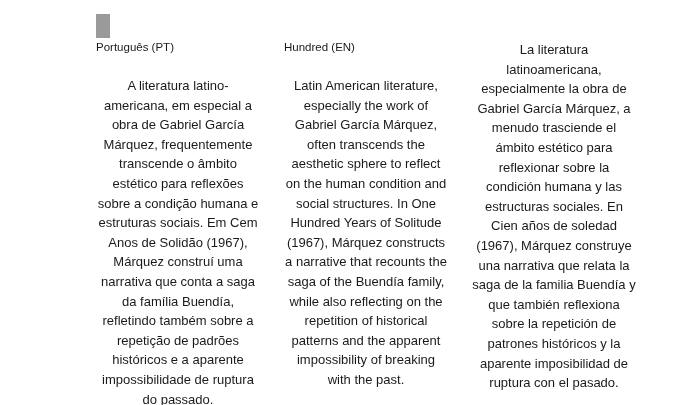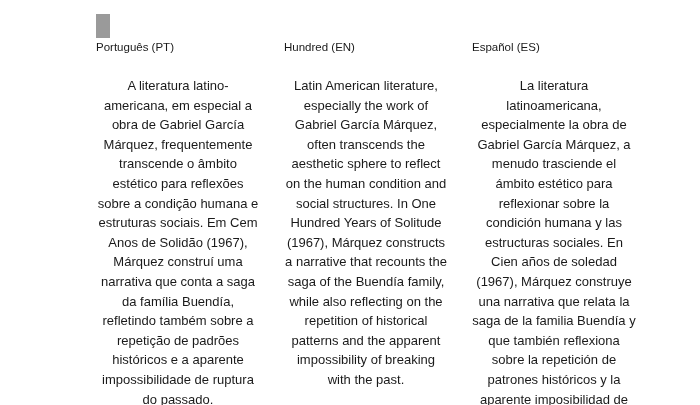--- a/index.html
+++ b/index.html
@@ -70,18 +70,17 @@
       <p class="col-heading">Português (PT)</p>
       <p class="col-body">A literatura latino-americana, em especial a obra de Gabriel García Márquez, frequentemente transcende o âmbito estético para reflexões sobre a condição humana e estruturas sociais. Em Cem Anos de Solidão (1967), Márquez construí uma narrativa que conta a saga da família Buendía, refletindo também sobre a repetição de padrões históricos e a aparente impossibilidade de ruptura do passado.</p>
     </div>
 
     <div class="col">
       <p class="col-heading">Hundred (EN)</p>
       <p class="col-body">Latin American literature, especially the work of Gabriel García Márquez, often transcends the aesthetic sphere to reflect on the human condition and social structures. In One Hundred Years of Solitude (1967), Márquez constructs a narrative that recounts the saga of the Buendía family, while also reflecting on the repetition of historical patterns and the apparent impossibility of breaking with the past.</p>
     </div>
 
     <div class="col">
-      <p class="col-heading">Español (ES)</p>
       <p class="col-body">La literatura latinoamericana, especialmente la obra de Gabriel García Márquez, a menudo trasciende el ámbito estético para reflexionar sobre la condición humana y las estructuras sociales. En Cien años de soledad (1967), Márquez construye una narrativa que relata la saga de la familia Buendía y que también reflexiona sobre la repetición de patrones históricos y la aparente imposibilidad de ruptura con el pasado.</p>
     </div>
 
   </div>
 </div>
 
 </body></html>

